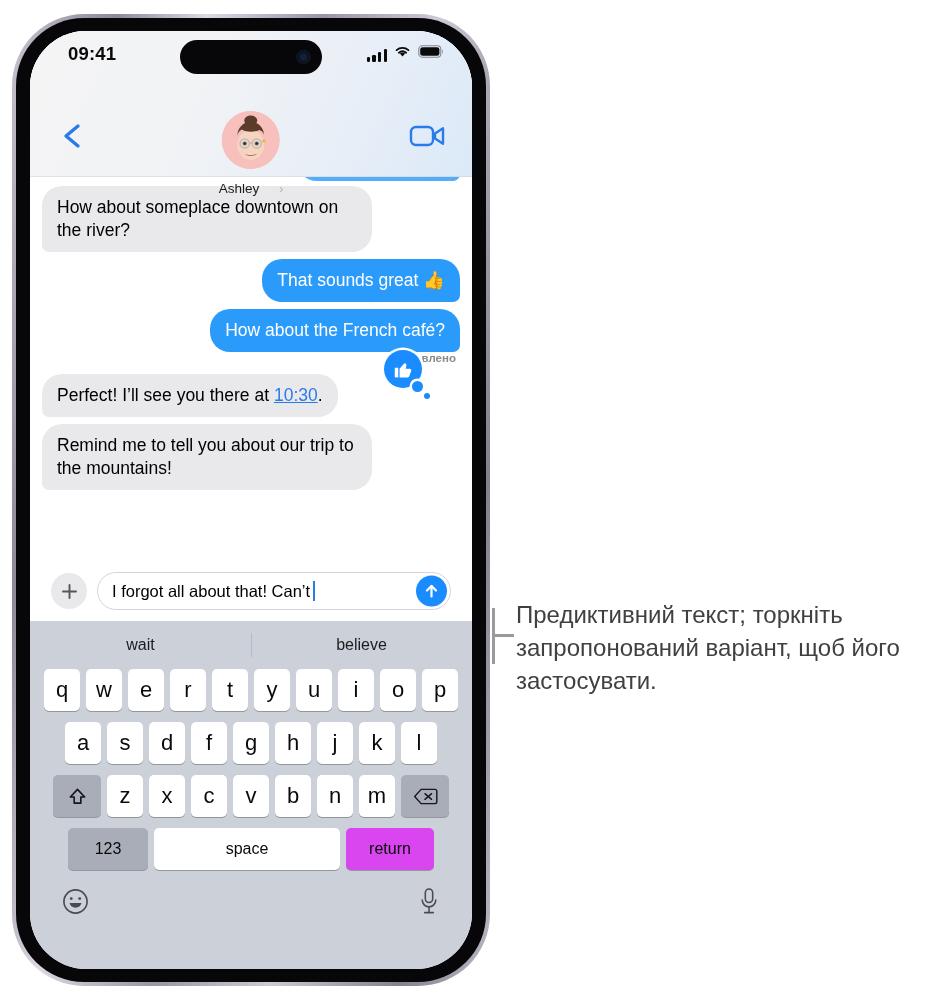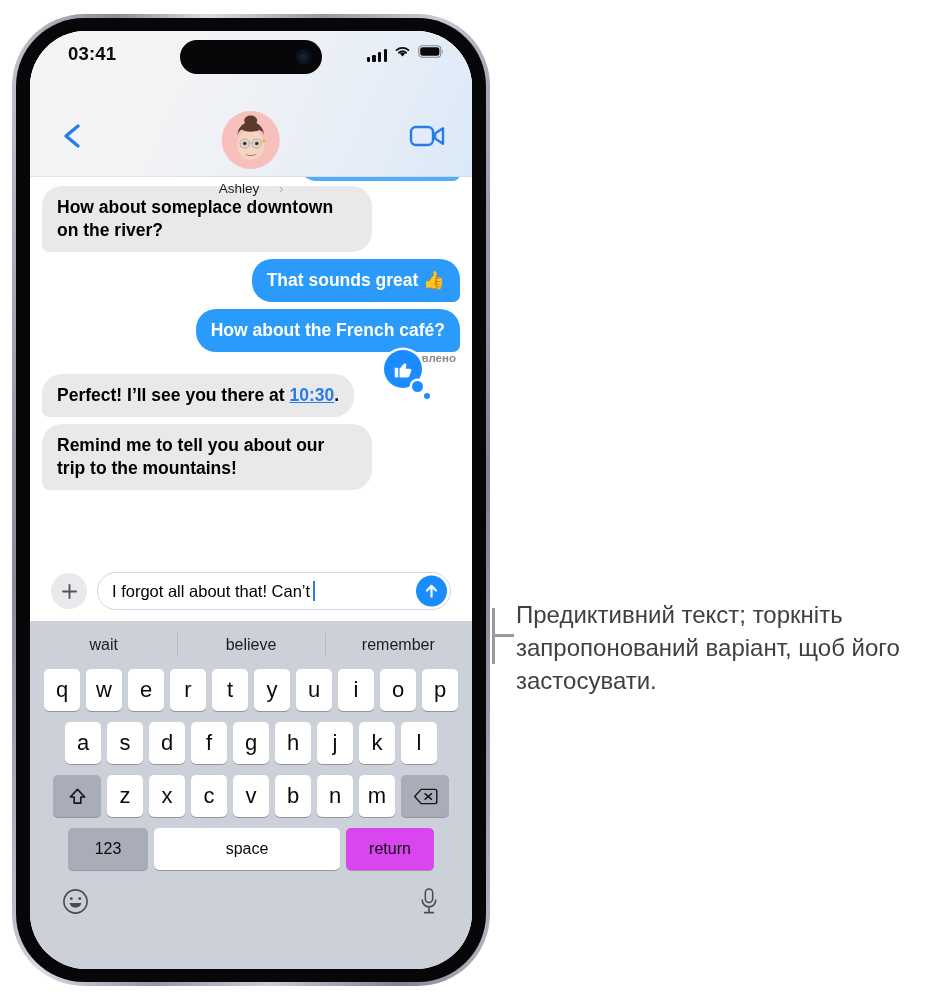--- a/index.html
+++ b/index.html
@@ -180,21 +180,21 @@
     overflow: hidden;
   }
   #msg-list {
     position: absolute;
     left: 0;
     top: 131px;
     width: 100%;
     padding: 0 12px 0 12px;
     box-sizing: border-box;
   }
-  .row { display: flex; margin-bottom: 7px; position: relative; font-weight: bold; }
+  .row { display: flex; margin-bottom: 7px; position: relative; }
   .row.out { justify-content: flex-end; }
   .row.in  { justify-content: flex-start; }
 
   .bubble {
     position: relative;
     max-width: 300px;
     padding: 10px 15px;
     border-radius: 20px;
     font-size: 17.5px;
     line-height: 23px;
@@ -604,21 +604,21 @@
 
       <div id="facetime-button">
         <svg width="40" height="30" viewBox="0 0 40 30" aria-hidden="true">
           <rect x="3" y="6" width="22" height="18" rx="5" fill="none" stroke="#2a7bea" stroke-width="2.4"></rect>
           <path d="M27 12.5l8-5.2v15.4l-8-5.2z" fill="none" stroke="#2a7bea" stroke-width="2.4" stroke-linejoin="round"></path>
         </svg>
       </div>
     </div>
 
     <div id="status-bar">
-      <div id="status-time">03:41</div>
+      <div id="status-time">09:41</div>
       <div id="dynamic-island">
         <div id="island-cam"></div>
       </div>
       <div id="status-icons">
         <span class="sig-bars">
           <i></i>
             <i></i>
             <i></i>
             <i></i>
         </span>
@@ -656,21 +656,20 @@
           </svg>
         </div>
       </div>
     </div>
 
     <div id="keyboard">
 
       <div id="predictive-bar">
         <div class="pred-item">wait</div>
         <div class="pred-item">believe</div>
-        <div class="pred-item">remember</div>
       </div>
 
       <div class="kb-row">
         <div class="key">q</div>
         <div class="key">w</div>
         <div class="key">e</div>
         <div class="key">r</div>
         <div class="key">t</div>
         <div class="key">y</div>
         <div class="key">u</div>

